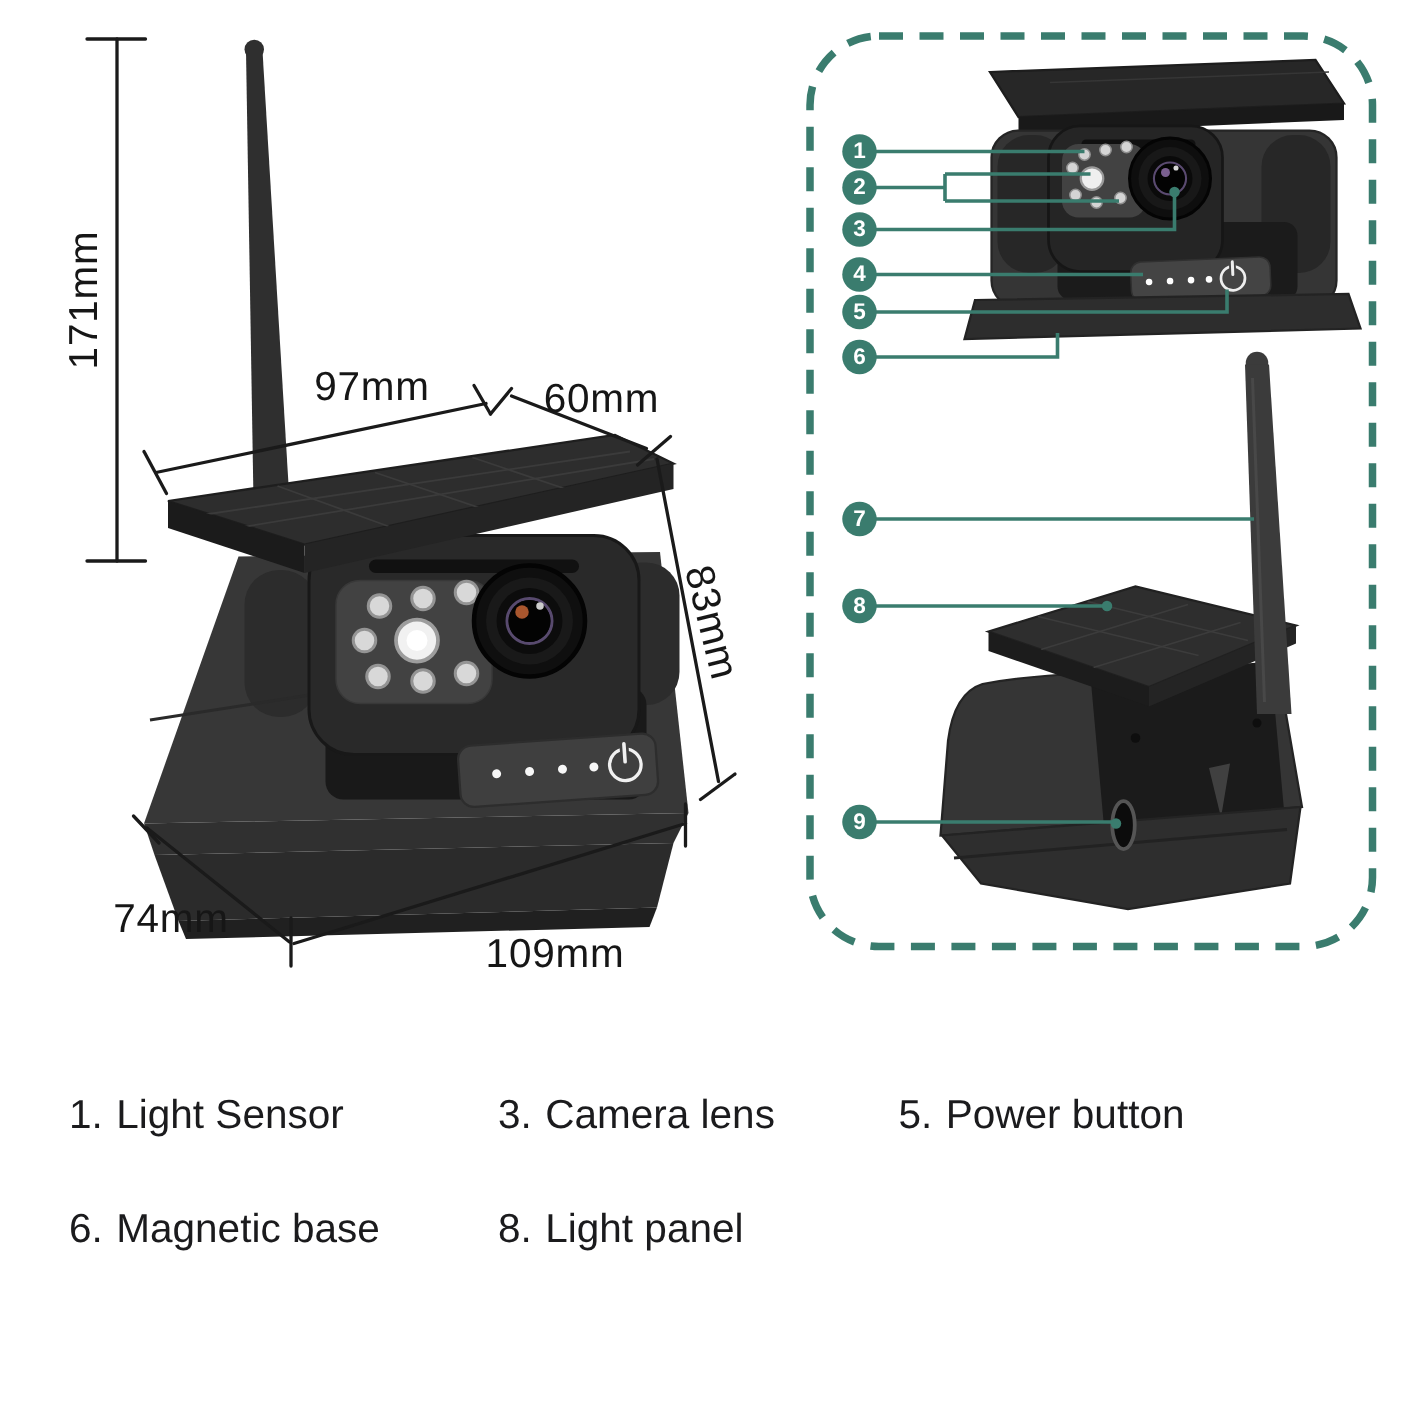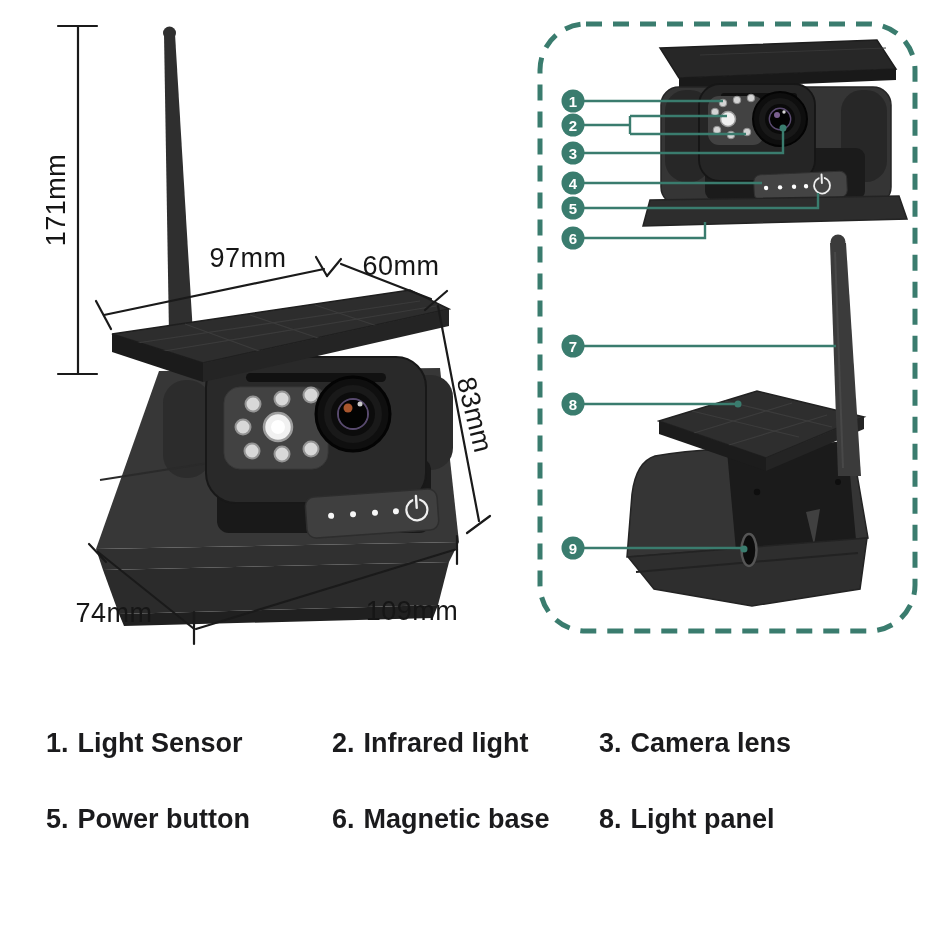--- a/index.html
+++ b/index.html
@@ -9,21 +9,21 @@
              transform:translate(-50%,-50%);letter-spacing:.5px;}
   .dim-label.rot-ccw{transform:translate(-50%,-50%) rotate(-90deg);}
   .dim-label.rot-83{transform:translate(-50%,-50%) rotate(76deg);}
   .callout-marker{position:absolute;width:23px;height:23px;border-radius:50%;
     background:#3A7C6E;color:#ffffff;font-size:15px;font-weight:bold;
     display:flex;align-items:center;justify-content:center;
     transform:translate(-50%,-50%);line-height:1;}
   .legend{position:absolute;left:46px;top:726px;display:grid;
     grid-template-columns:286px 267px auto;grid-row-gap:41px;
     font-size:27px;line-height:35px;color:#1b1b1d;}
-  .legend-item{white-space:nowrap;font-weight:bold;}
+  .legend-item{white-space:nowrap;}
   .legend-item .num{margin-right:9px;}
 </style>
 </head>
 <body>
 
 <div class="stage">
 
   <svg class="art" width="940" height="940" viewBox="0 0 940 940">
 
     <g>
@@ -202,33 +202,32 @@
       <circle cx="738" cy="404" r="3.5" fill="#3A7C6E" stroke="none"></circle>
       <circle cx="744" cy="549" r="3.5" fill="#3A7C6E" stroke="none"></circle>
     </g>
   </svg>
 
   <div class="dim-label rot-ccw" style="left:56px;top:200px;">171mm</div>
   <div class="dim-label" style="left:248px;top:258px;">97mm</div>
   <div class="dim-label" style="left:401px;top:266px;">60mm</div>
   <div class="dim-label rot-83" style="left:474px;top:415px;">83mm</div>
   <div class="dim-label" style="left:114px;top:613px;">74mm</div>
-  <div class="dim-label" style="left:370px;top:611px;margin-left:42px;">109mm</div>
+  <div class="dim-label" style="left:370px;top:636px;">109mm</div>
 
   <div class="callout-marker" style="left:573px;top:101px;">1</div>
   <div class="callout-marker" style="left:573px;top:125px;">2</div>
   <div class="callout-marker" style="left:573px;top:153px;">3</div>
   <div class="callout-marker" style="left:573px;top:183px;">4</div>
   <div class="callout-marker" style="left:573px;top:208px;">5</div>
   <div class="callout-marker" style="left:573px;top:238px;">6</div>
   <div class="callout-marker" style="left:573px;top:346px;">7</div>
   <div class="callout-marker" style="left:573px;top:404px;">8</div>
   <div class="callout-marker" style="left:573px;top:548px;">9</div>
 
   <div class="legend">
     <div class="legend-item"><span class="num">1.</span><span>Light Sensor</span></div>
-    <div class="legend-item"><span class="num">2.</span><span>Infrared light</span></div>
     <div class="legend-item"><span class="num">3.</span><span>Camera lens</span></div>
     <div class="legend-item"><span class="num">5.</span><span>Power button</span></div>
     <div class="legend-item"><span class="num">6.</span><span>Magnetic base</span></div>
     <div class="legend-item"><span class="num">8.</span><span>Light panel</span></div>
   </div>
 </div>
 
 </body></html>

